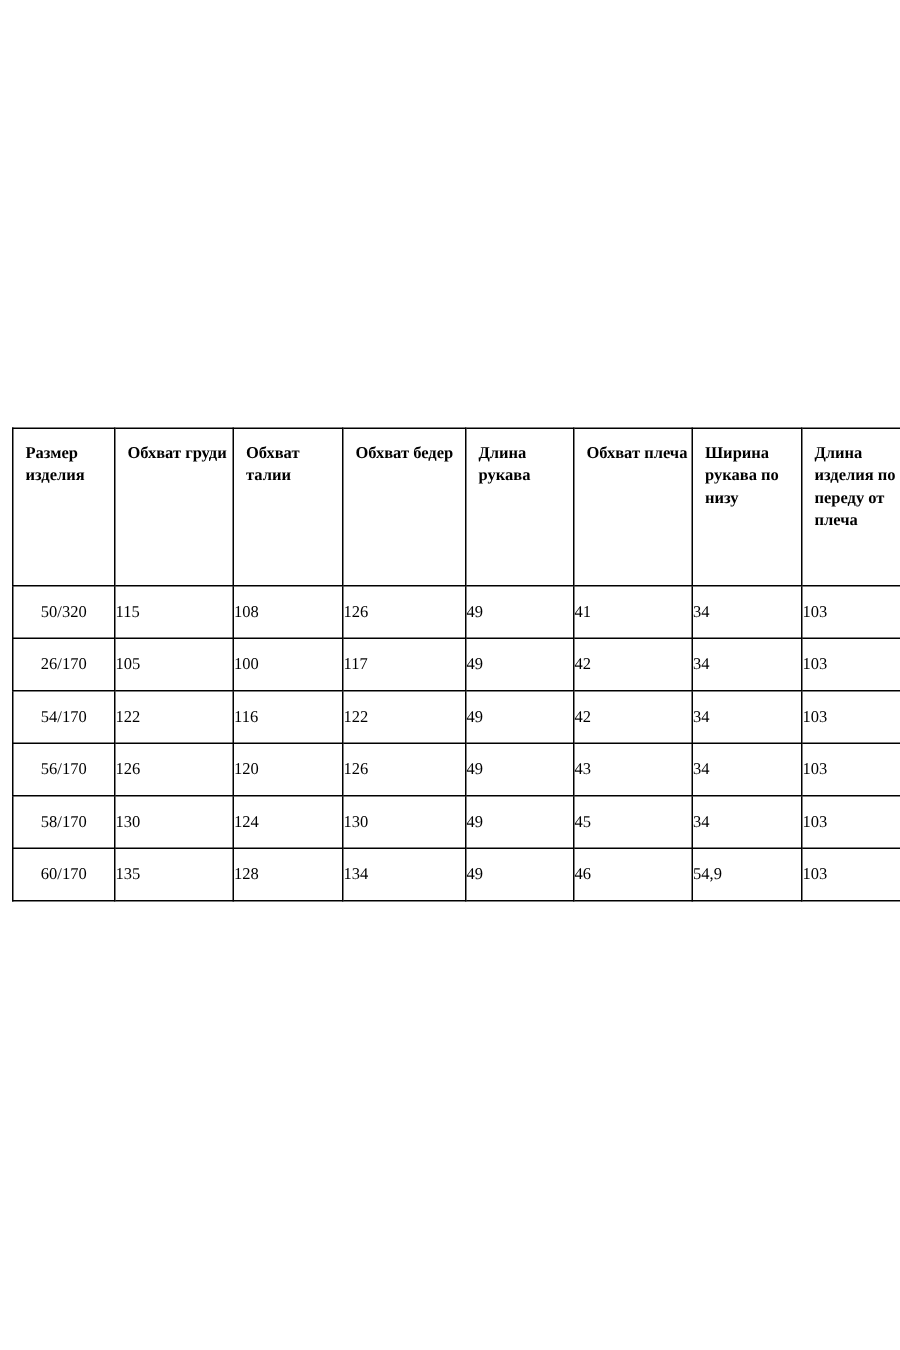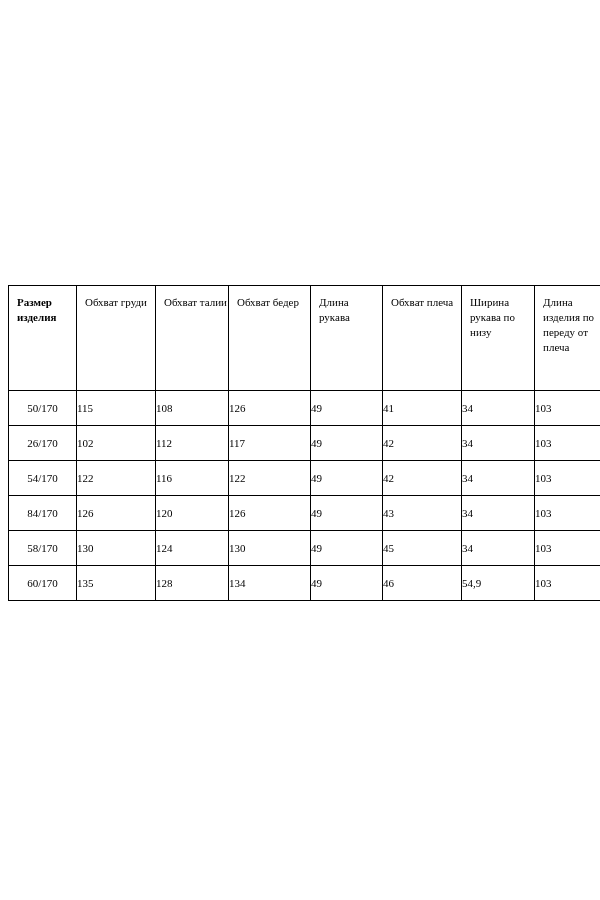--- a/index.html
+++ b/index.html
@@ -39,21 +39,21 @@
     vertical-align: top;
   }
   table.size-table thead th {
     height: 95px;
     text-align: left;
     font-weight: bold;
     padding: 9px 0 0 8px;
     vertical-align: top;
   }
   table.size-table thead th.hdr-normal {
-    font-weight: normal;
+    font-weight: bold;
   }
   table.size-table tbody td {
     height: 34px;
     text-align: left;
     vertical-align: middle;
     font-weight: normal;
   }
   table.size-table tbody td.col-size {
     text-align: center;
   }
@@ -89,51 +89,51 @@
           <th class="hdr-normal">Обхват талии</th>
           <th class="hdr-normal">Обхват бедер</th>
           <th class="hdr-normal">Длина рукава</th>
           <th class="hdr-normal">Обхват плеча</th>
           <th class="hdr-normal">Ширина рукава по низу</th>
           <th class="hdr-normal">Длина изделия по переду от плеча</th>
         </tr>
       </thead>
       <tbody>
         <tr>
-          <td class="col-size">50/170</td>
+          <td class="col-size">50/320</td>
           <td>115</td>
           <td>108</td>
           <td>126</td>
           <td>49</td>
           <td>41</td>
           <td>34</td>
           <td>103</td>
         </tr>
         <tr>
           <td class="col-size">26/170</td>
-          <td>102</td>
-          <td>112</td>
+          <td>105</td>
+          <td>100</td>
           <td>117</td>
           <td>49</td>
           <td>42</td>
           <td>34</td>
           <td>103</td>
         </tr>
         <tr>
           <td class="col-size">54/170</td>
           <td>122</td>
           <td>116</td>
           <td>122</td>
           <td>49</td>
           <td>42</td>
           <td>34</td>
           <td>103</td>
         </tr>
         <tr>
-          <td class="col-size">84/170</td>
+          <td class="col-size">56/170</td>
           <td>126</td>
           <td>120</td>
           <td>126</td>
           <td>49</td>
           <td>43</td>
           <td>34</td>
           <td>103</td>
         </tr>
         <tr>
           <td class="col-size">58/170</td>

